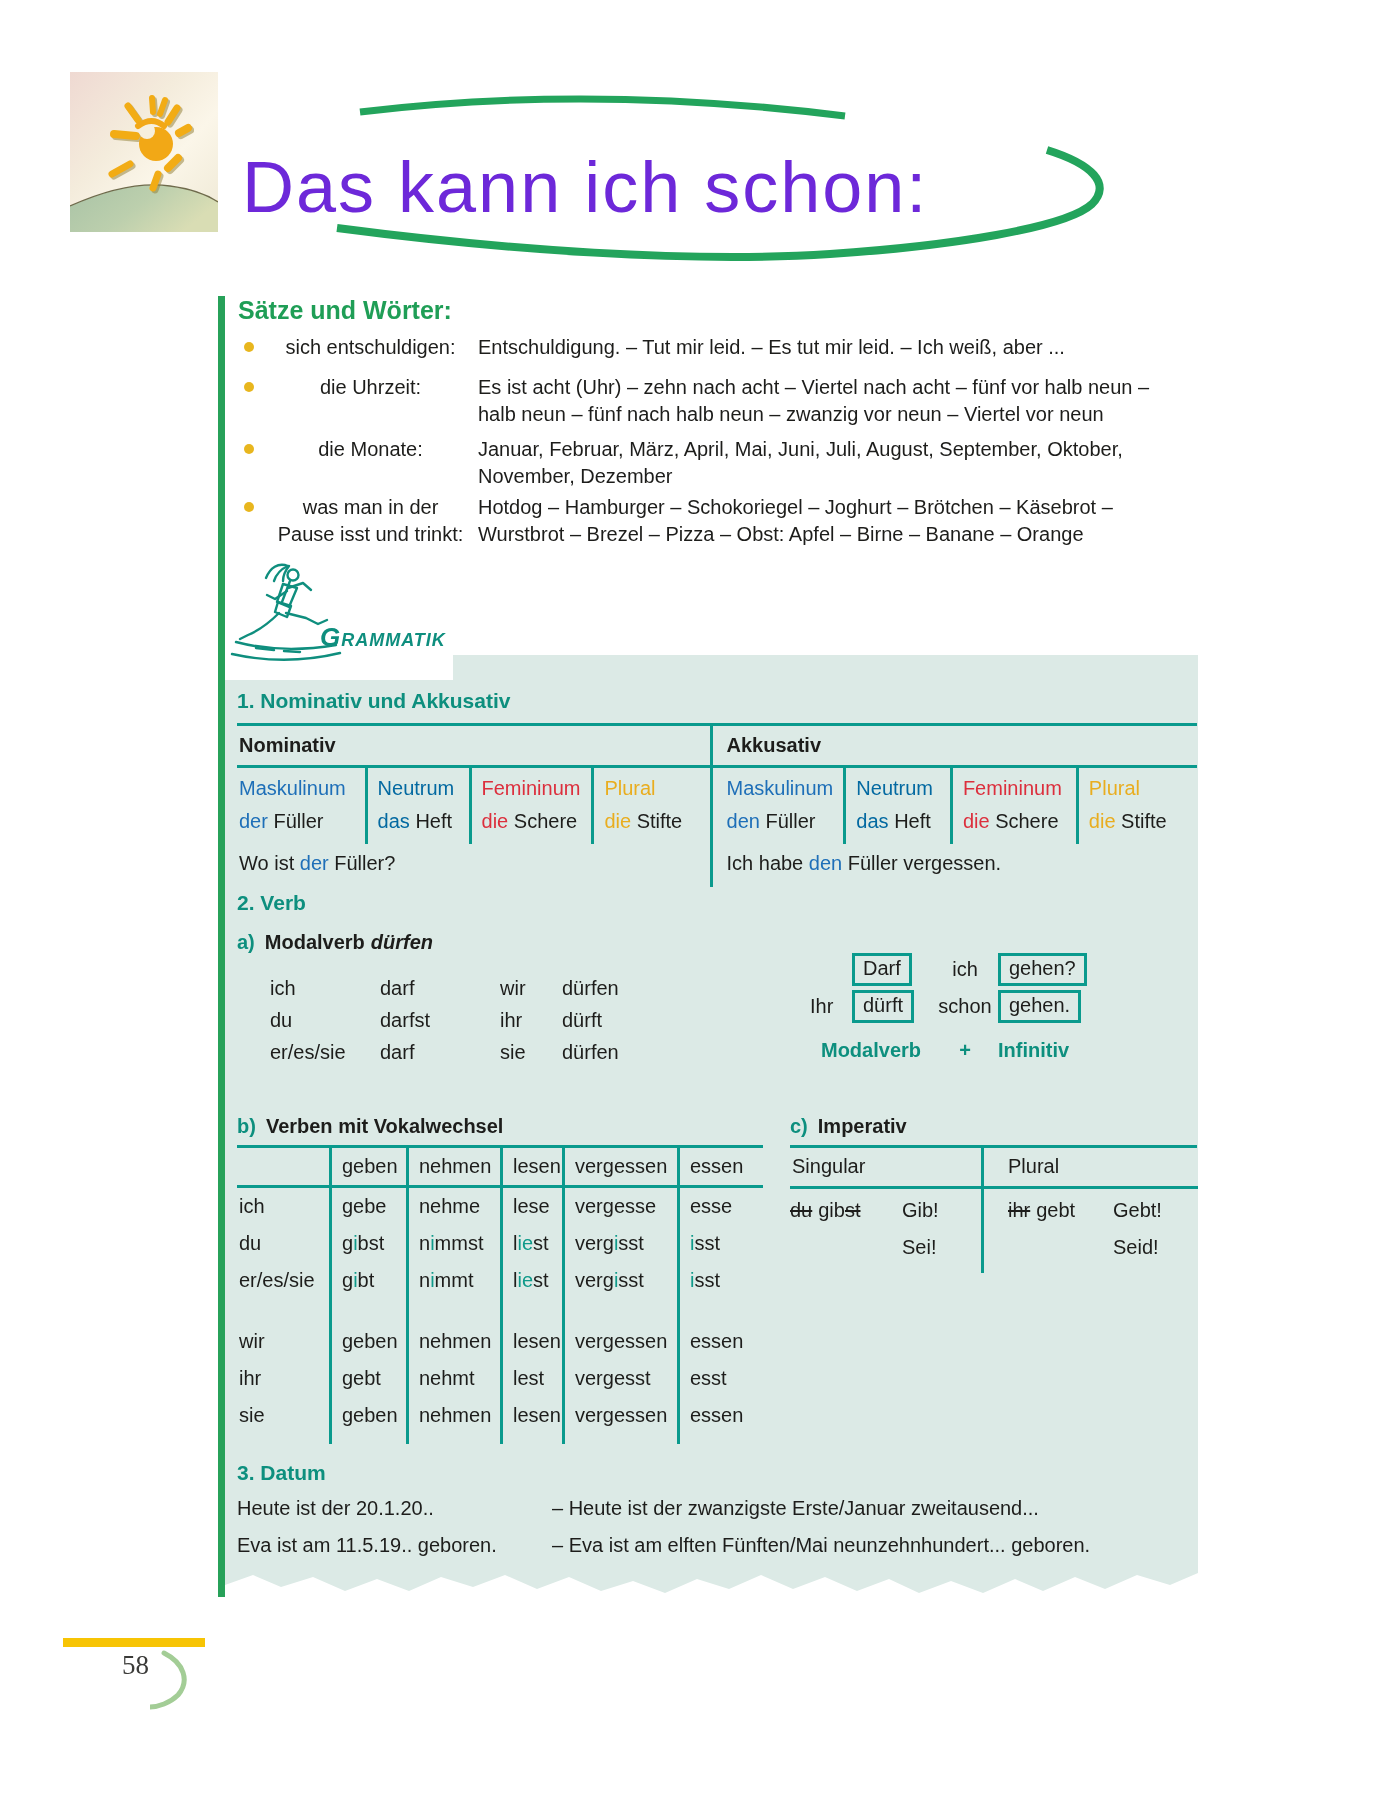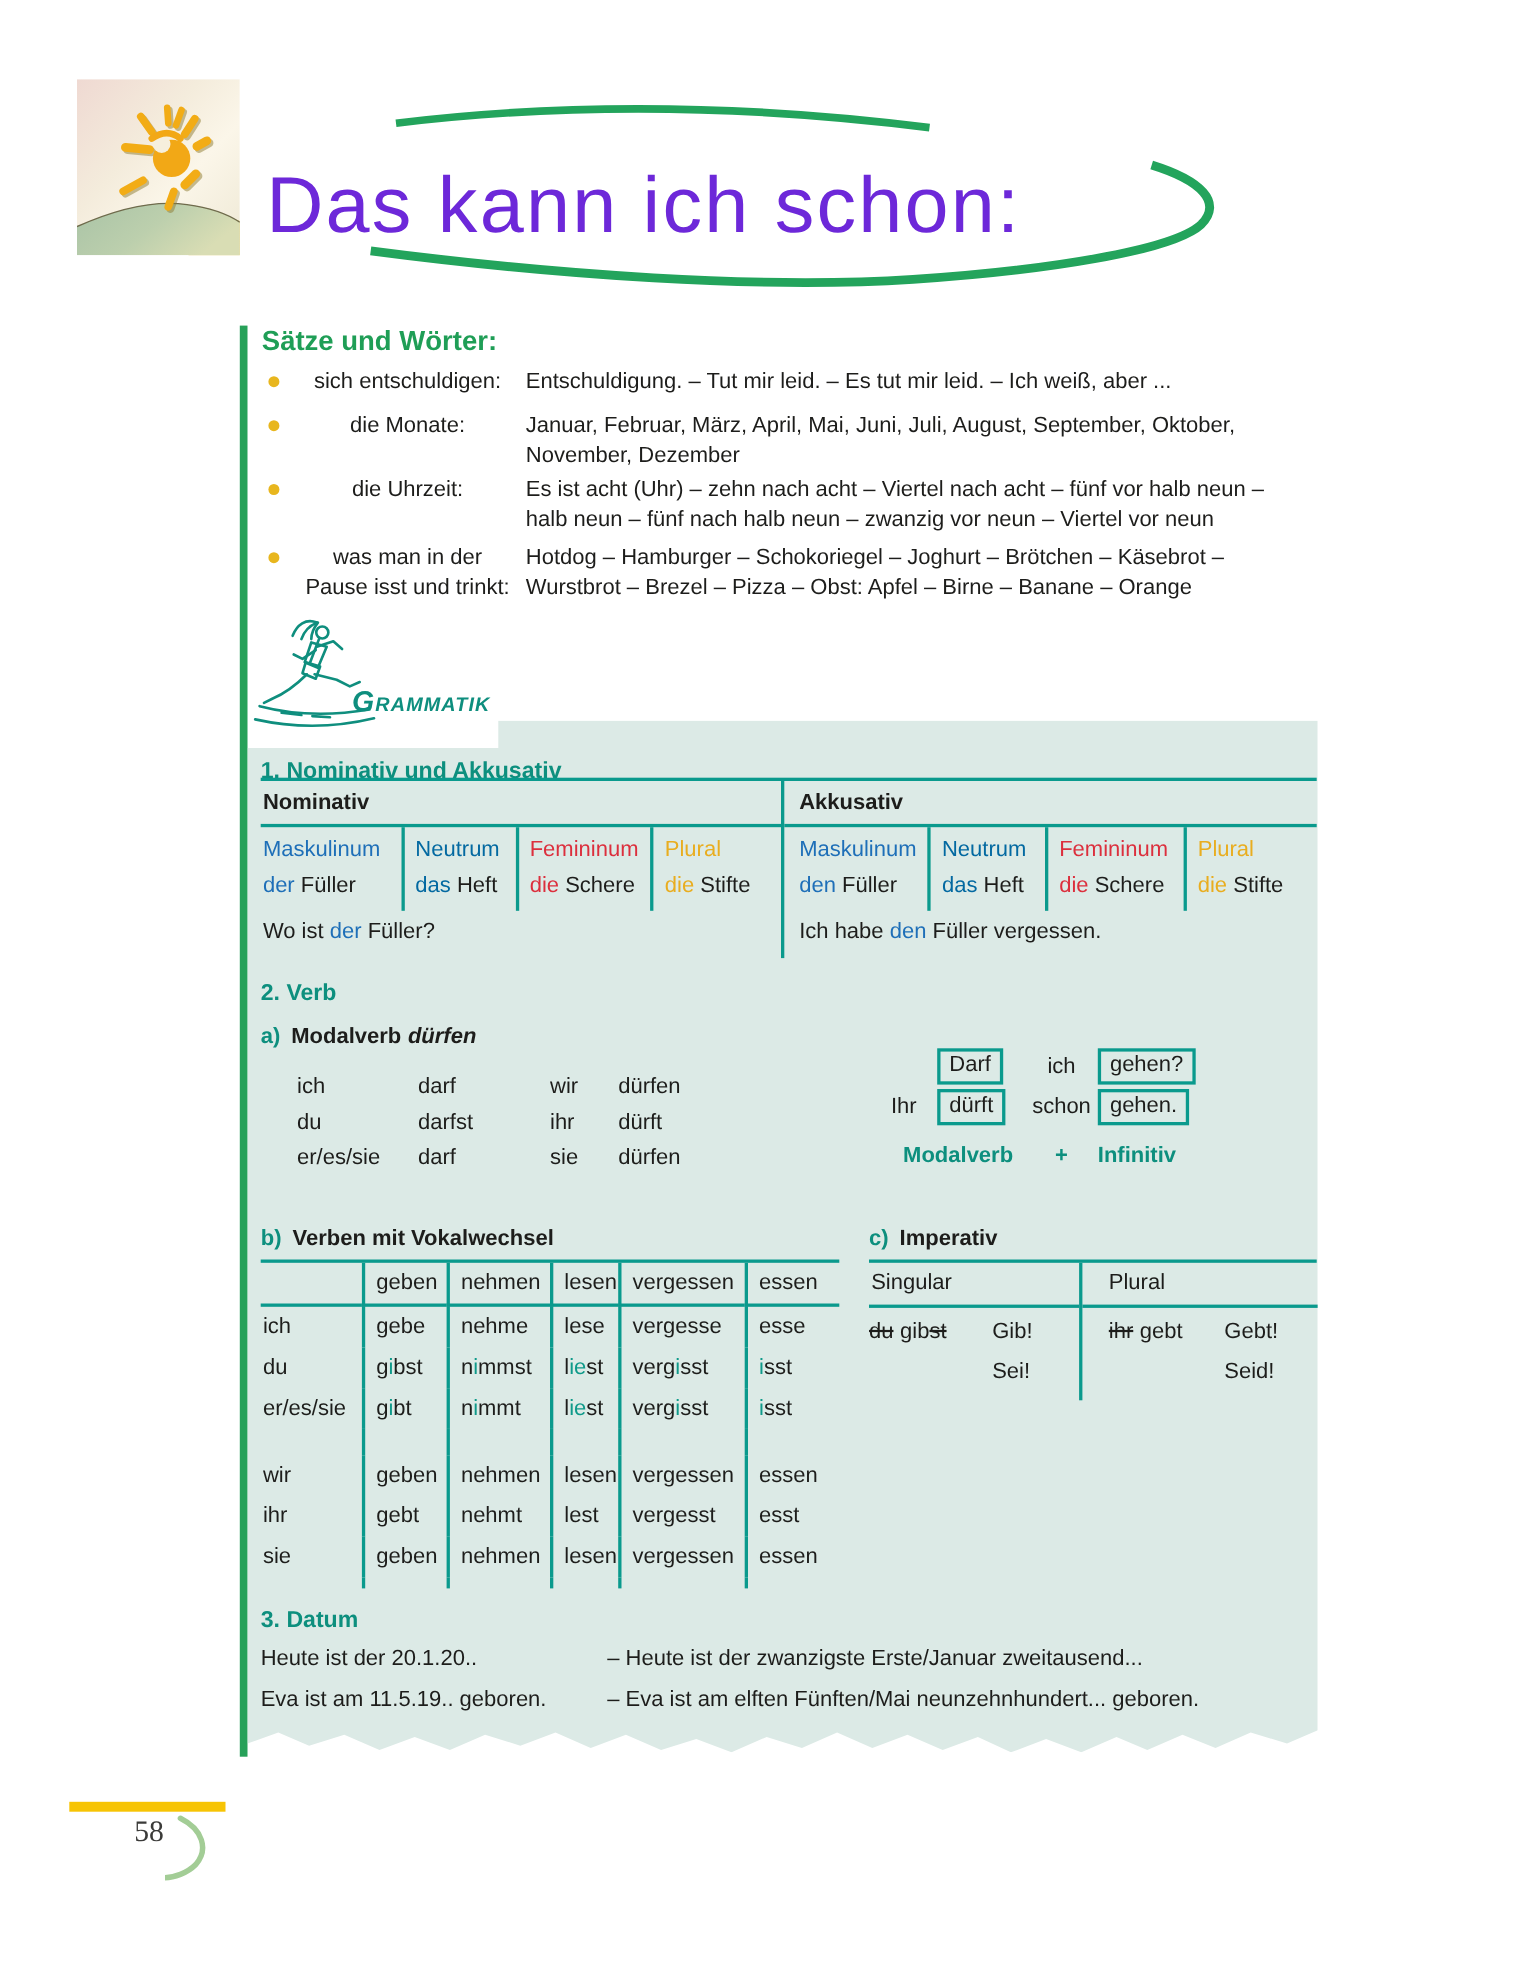--- a/index.html
+++ b/index.html
@@ -34,21 +34,21 @@
       758px 938px,726px 926px,694px 938px,664px 924px,632px 936px,600px 922px,568px 934px,
       536px 920px,504px 934px,472px 924px,440px 938px,408px 926px,376px 936px,344px 922px,
       312px 934px,280px 920px,248px 932px,216px 922px,184px 936px,152px 924px,120px 936px,
       88px 922px,56px 932px,28px 920px,0px 930px);}
   .sec-h{position:absolute;font-size:21px;font-weight:bold;color:#0d8f7e;white-space:nowrap;text-align:right;}
   .sub-h{position:absolute;font-size:20px;font-weight:bold;white-space:nowrap;}
   .sub-h .mark{color:#0d8f7e;margin-right:10px;}
   .sub-h .it{font-style:italic;margin-left:6px;}
 
   
-  .t1{position:absolute;left:12px;top:52px;width:960px;border-top:3px solid #0a9a8d;display:flex;}
+  .t1{position:absolute;left:12px;top:68px;width:960px;border-top:3px solid #0a9a8d;display:flex;}
   .t1-half{width:474px;}
   .t1-half.right{width:486px;border-left:3px solid #0a9a8d;}
   .t1-title{font-size:20px;font-weight:bold;padding:8px 0 8px 2px;border-bottom:3px solid #0a9a8d;}
   .t1-half.right .t1-title,.t1-half.right .t1-ex{padding-left:14px;}
   .t1-cols{display:grid;grid-template-columns:27% 22% 26% 25%;}
   .t1-col{padding:9px 0 11px 10px;font-size:20px;}
   .t1-col.first{padding-left:2px;}
   .t1-col.bl{border-left:3px solid #0a9a8d;}
   .t1-col .g{margin-bottom:10px;}
   .t1-ex{padding:8px 0 12px 2px;font-size:20px;}
@@ -156,29 +156,29 @@
   <div class="title">Das kann ich schon:</div>
 
   <div class="green-bar"></div>
 
   <div class="saetze-heading">Sätze und Wörter:</div>
   <div class="saetze-list">
     <div class="s-item mb13">
       <div class="lbl"><span class="bullet"></span><span>sich entschuldigen:</span></div>
       <div class="desc">Entschuldigung. – Tut mir leid. – Es tut mir leid. – Ich weiß, aber ...</div>
     </div>
+    <div class="s-item mb8">
+      <div class="lbl"><span class="bullet"></span><span>die Uhrzeit:</span></div>
+      <div class="desc">Es ist acht (Uhr) – zehn nach acht – Viertel nach acht – fünf vor halb neun –
+halb neun – fünf nach halb neun – zwanzig vor neun – Viertel vor neun</div>
+    </div>
     <div class="s-item mb4">
       <div class="lbl"><span class="bullet"></span><span>die Monate:</span></div>
       <div class="desc">Januar, Februar, März, April, Mai, Juni, Juli, August, September, Oktober,
 November, Dezember</div>
-    </div>
-    <div class="s-item mb8">
-      <div class="lbl"><span class="bullet"></span><span>die Uhrzeit:</span></div>
-      <div class="desc">Es ist acht (Uhr) – zehn nach acht – Viertel nach acht – fünf vor halb neun –
-halb neun – fünf nach halb neun – zwanzig vor neun – Viertel vor neun</div>
     </div>
     <div class="s-item">
       <div class="lbl"><span class="bullet"></span><span>was man in der
 Pause isst und trinkt:</span></div>
       <div class="desc">Hotdog – Hamburger – Schokoriegel – Joghurt – Brötchen – Käsebrot –
 Wurstbrot – Brezel – Pizza – Obst: Apfel – Birne – Banane – Orange</div>
     </div>
   </div>
 
   <div class="runner">

